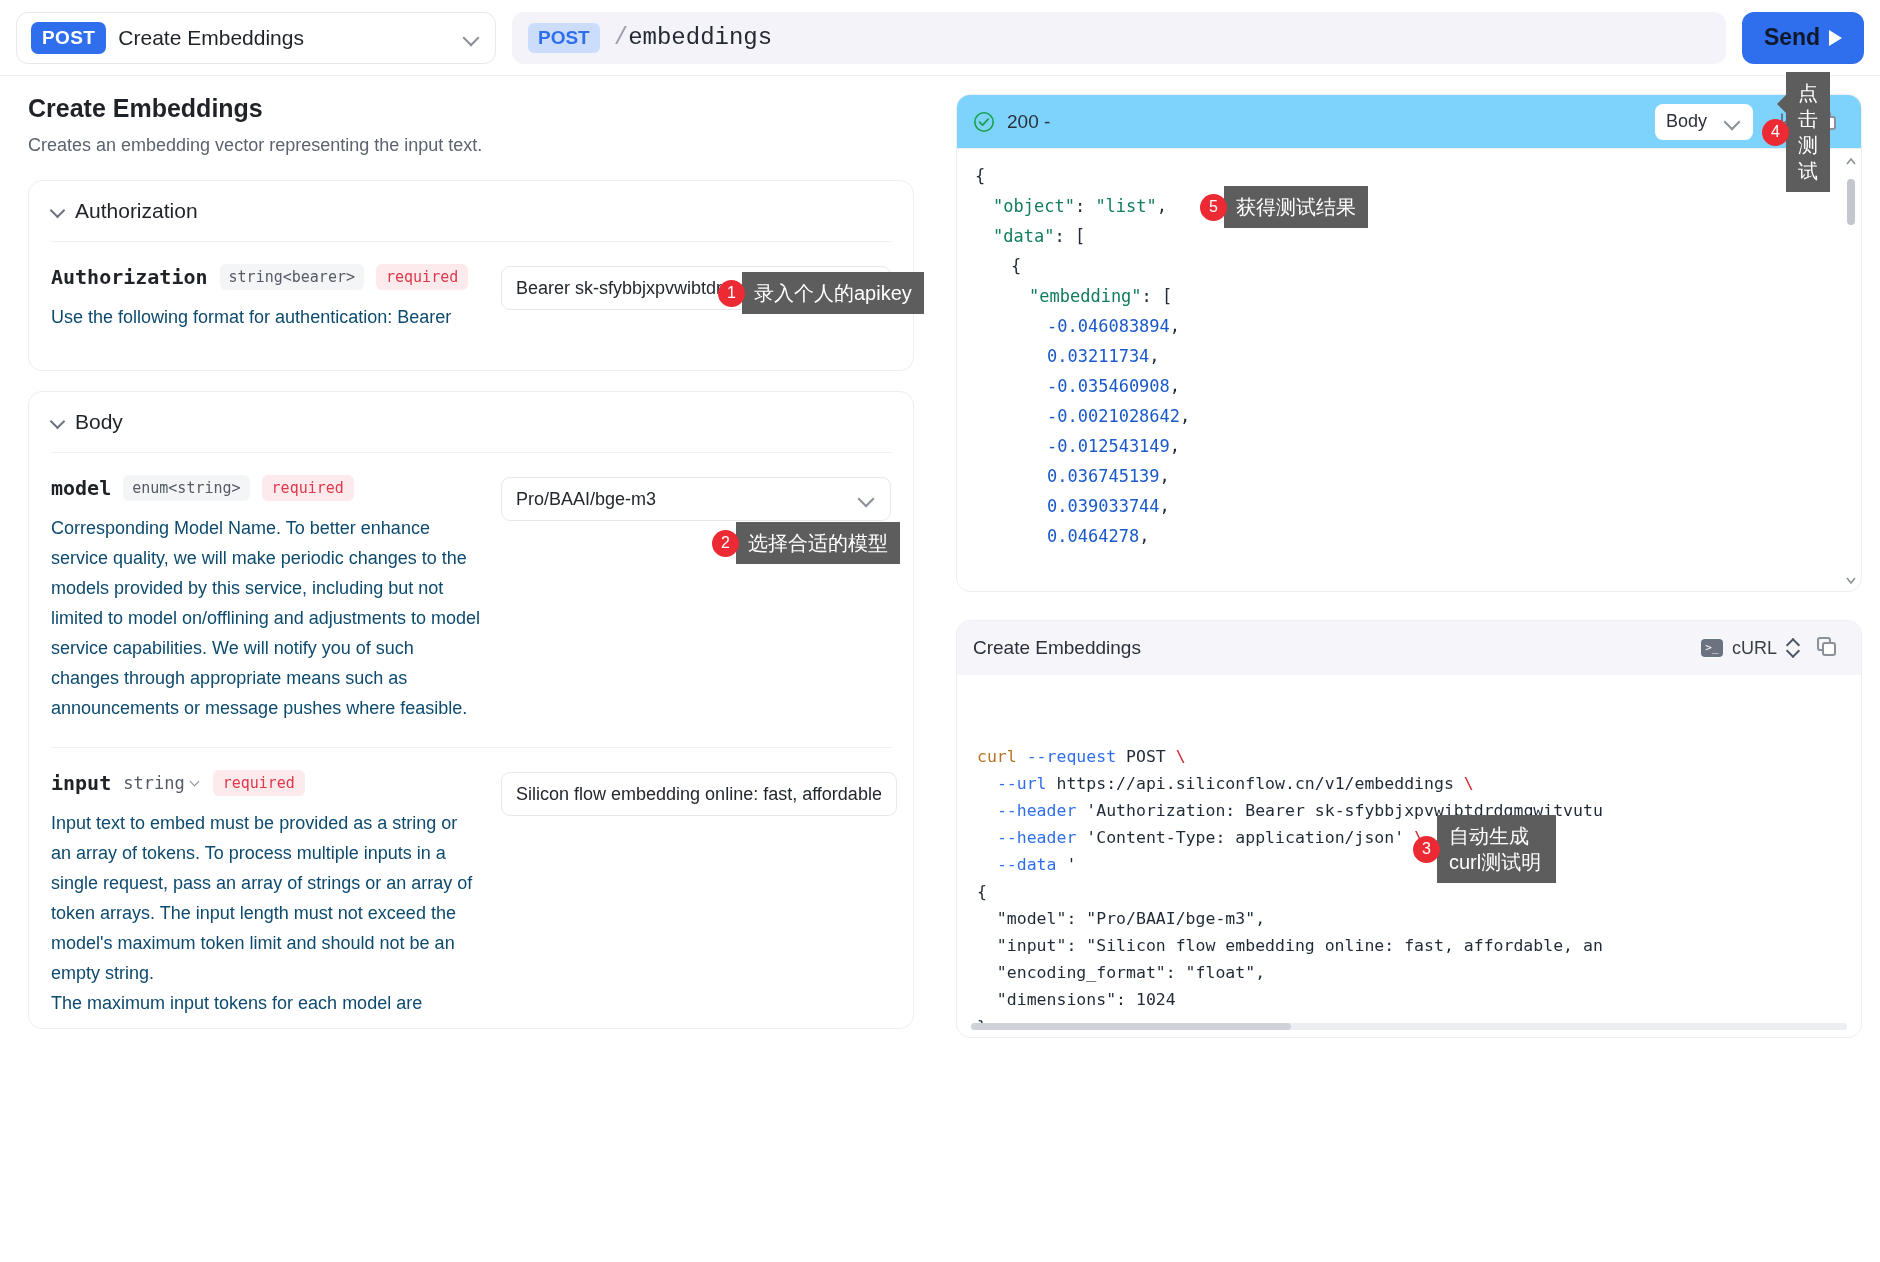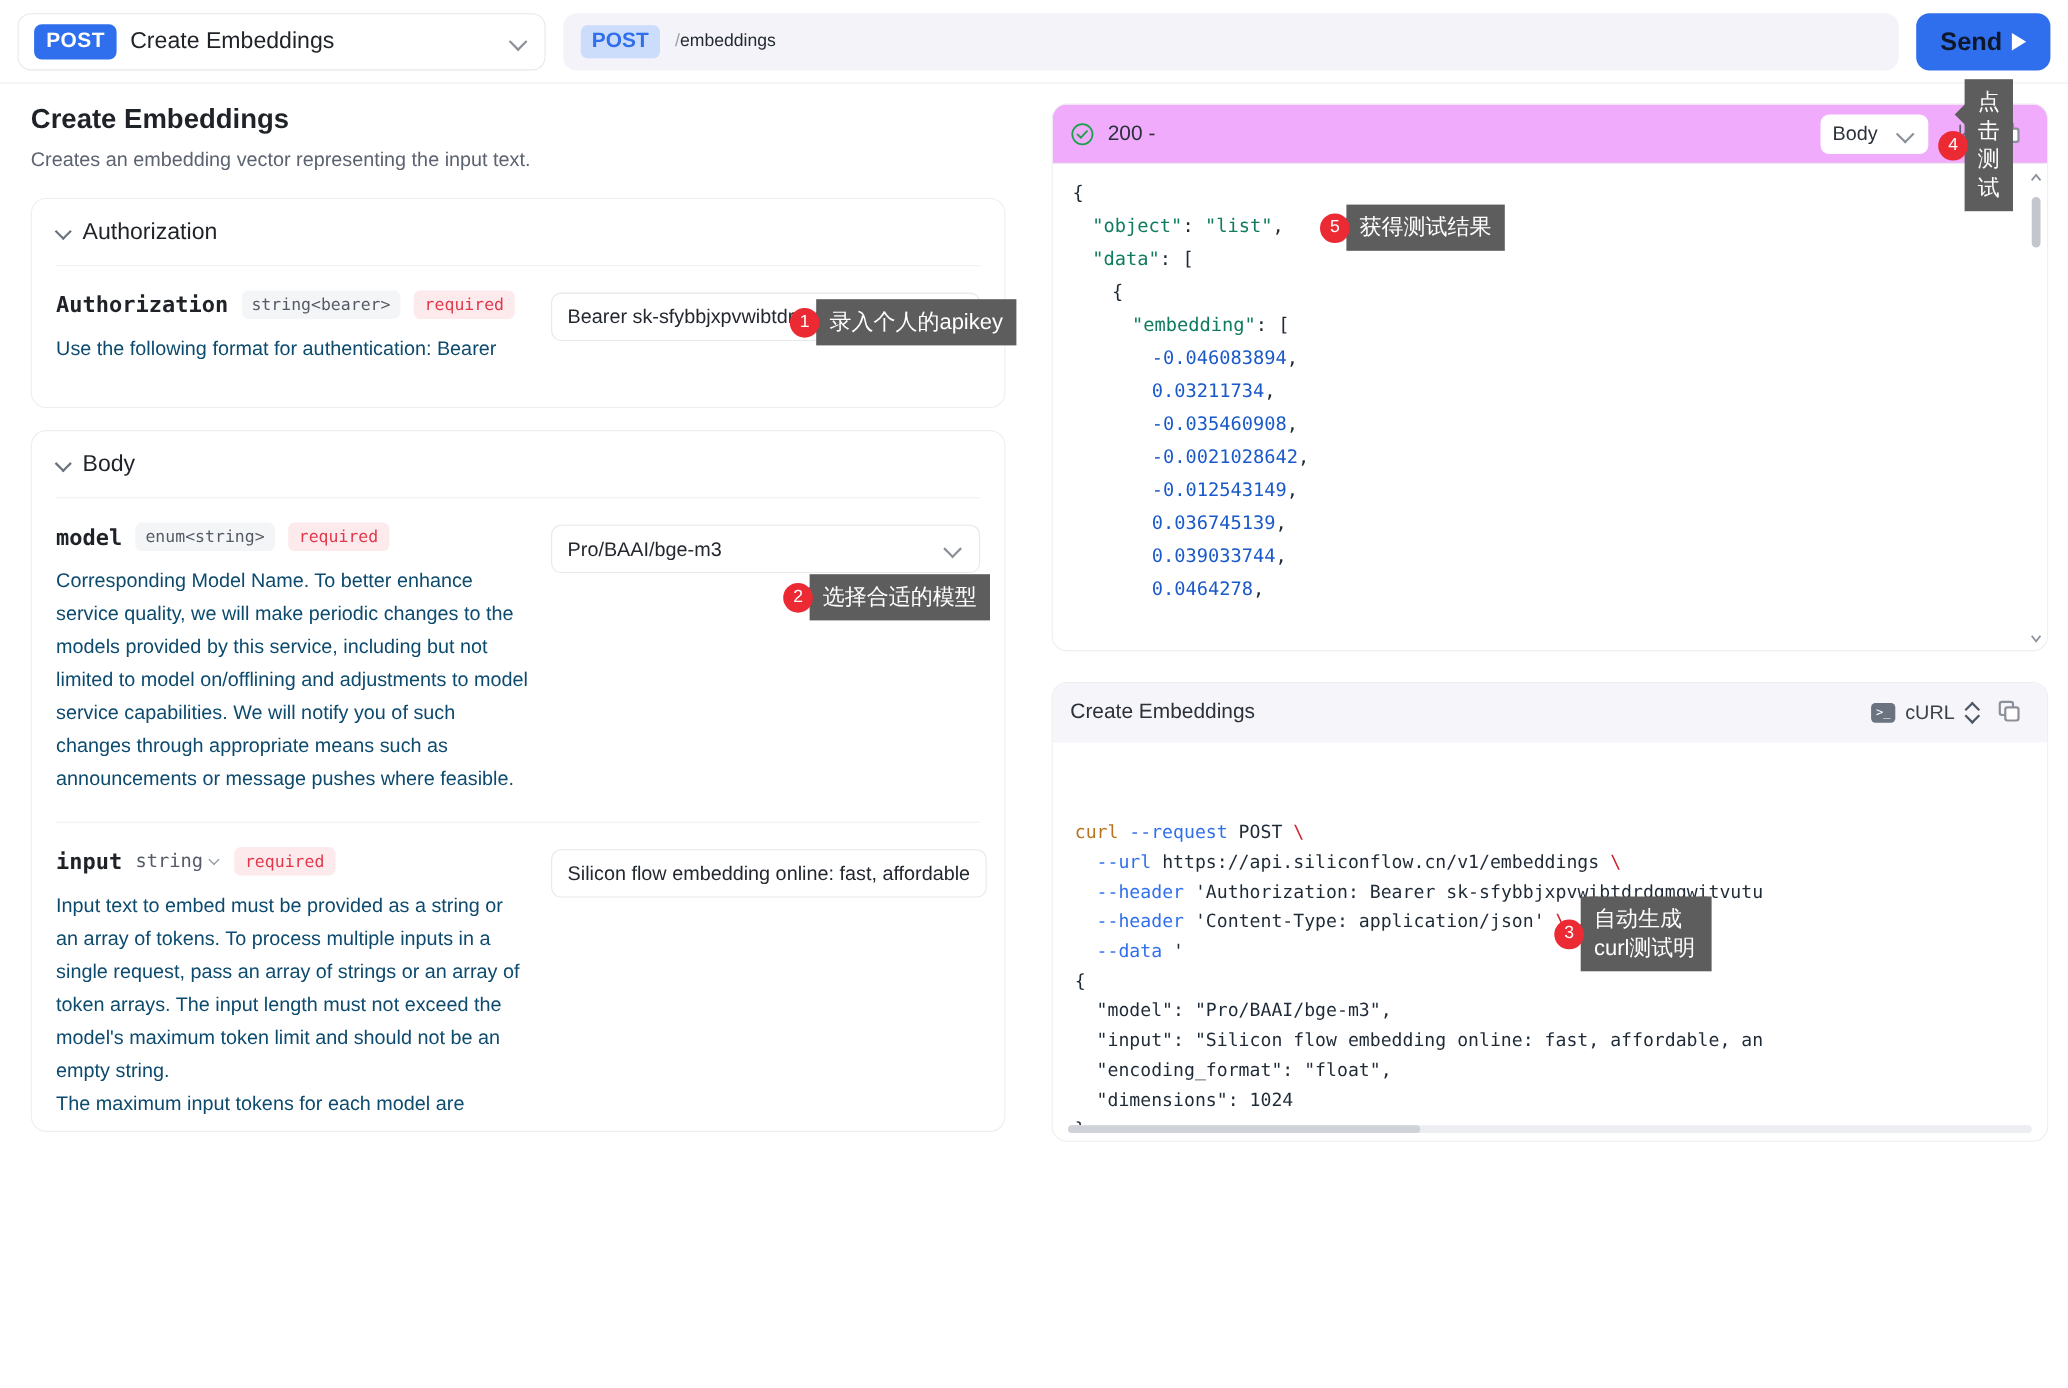--- a/index.html
+++ b/index.html
@@ -39,21 +39,21 @@
   }
   .url-bar {
     flex: 1; height: 52px; background: #f4f3f9; border-radius: 12px;
     display: flex; align-items: center; padding: 0 16px; gap: 14px;
   }
   .url-method {
     background: #ccdcfb; color: #2f6fed; font-weight: bold; font-size: 19px;
     border-radius: 6px; padding: 4px 10px;
   }
   .url-path {
-    font-family: Liberation Sans, sans-serif; font-size: 16px; color: #242a33;
+    font-family: Liberation Mono, monospace; font-size: 24px; color: #242a33;
   }
   .url-path .slash { color: #9aa0ab; }
   .send-btn {
     width: 122px; height: 52px; background: #2f6fed; border-radius: 12px;
     color: #0f172a; font-size: 23px; font-weight: bold;
     display: flex; align-items: center; justify-content: center; gap: 9px;
     cursor: pointer; border: none;
   }
   .send-btn .tri {
     width: 0; height: 0; border-left: 13px solid #fff;
@@ -109,21 +109,21 @@
   .field .val { overflow: hidden; text-overflow: clip; white-space: nowrap; }
 
   
   .right { position: absolute; left: 942px; top: 76px; width: 938px; height: 1186px; padding: 18px 18px 0 14px; }
 
   .resp-card {
     border: 1px solid #edeef1; border-radius: 14px; overflow: hidden; background: #fff;
     height: 498px; position: relative;
   }
   .resp-head {
-    height: 54px; background: #f0abfc; display: flex; align-items: center;
+    height: 54px; background: #7dd3fc; display: flex; align-items: center;
     padding: 0 16px; gap: 12px; border-bottom: 1px solid #edeef1;
   }
   .ok-icon { width: 22px; height: 22px; flex: none; }
   .status-text { font-size: 19px; color: #2b313a; flex: 1; }
   .body-select {
     min-width: 98px; height: 36px; background: #fff; border-radius: 8px;
     display: flex; align-items: center; justify-content: space-between; gap: 10px;
     padding: 0 11px; font-size: 18px; color: #2b313a; cursor: pointer;
   }
   .icon-btn { width: 34px; height: 34px; display: flex; align-items: center; justify-content: center; cursor: pointer; }

